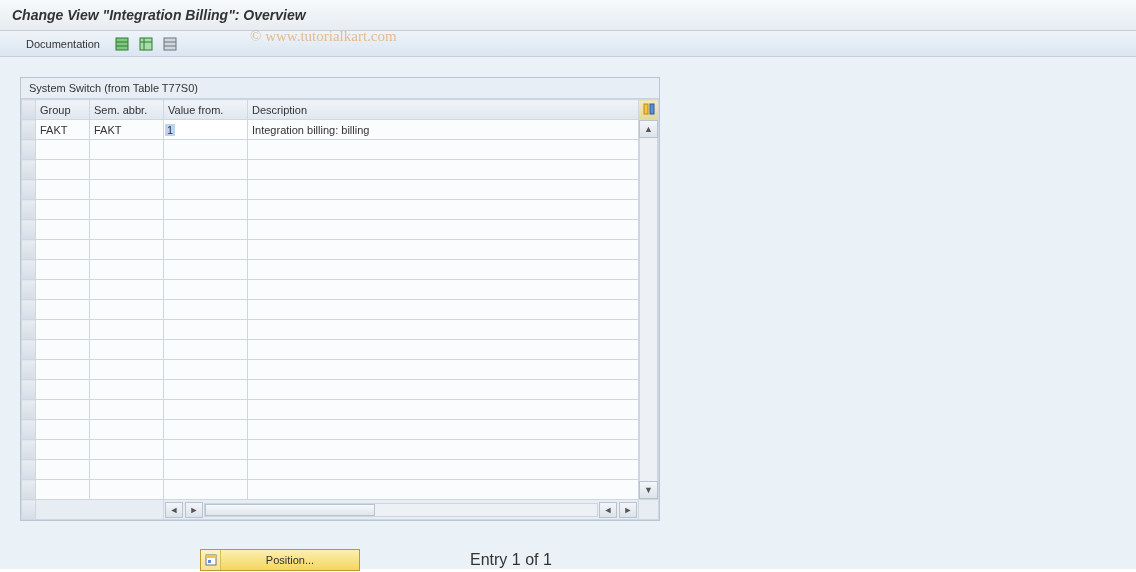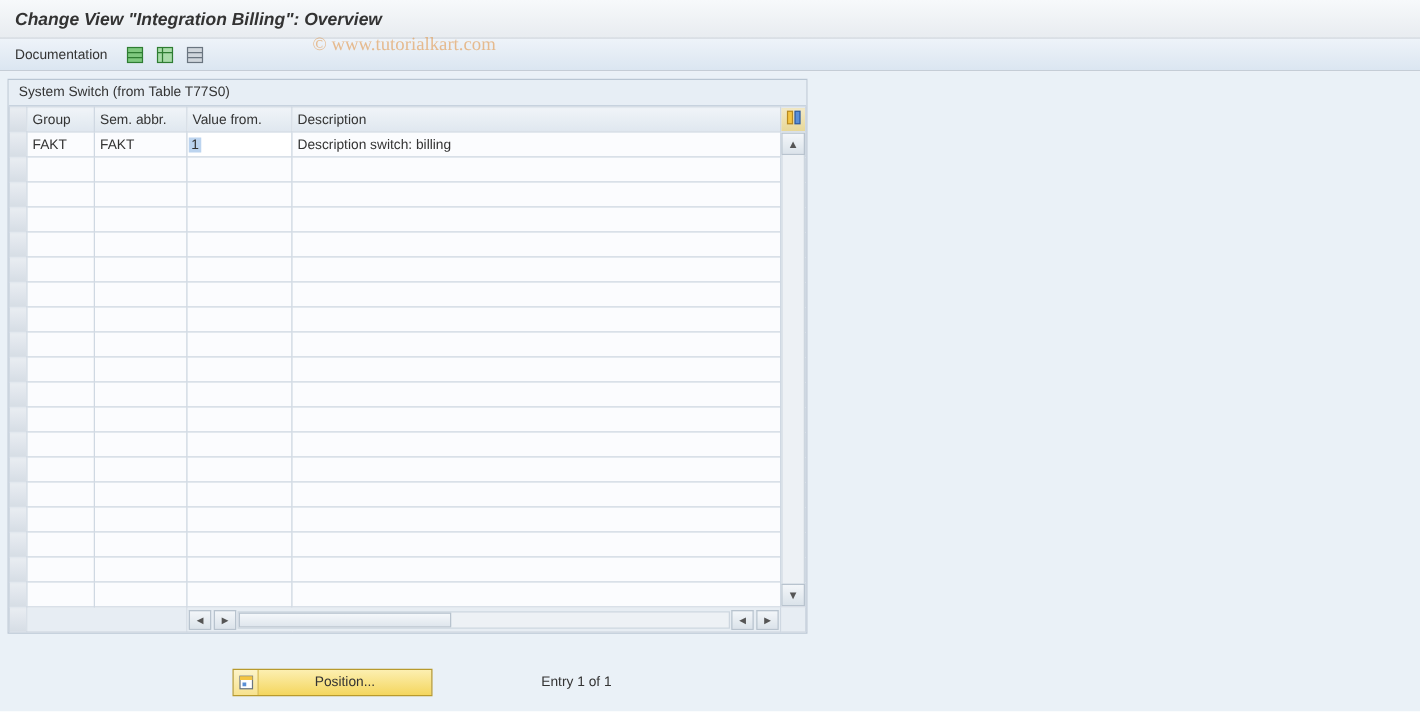--- a/index.html
+++ b/index.html
@@ -24,30 +24,30 @@
   }
   .toolbar {
     background: linear-gradient(#eef3f9, #dbe6f1);
     border-bottom: 1px solid #c5cdd6;
     padding: 4px 12px;
     display: flex;
     align-items: center;
     gap: 8px;
     height: 26px;
   }
-  .toolbar .doc-label { color: #333; margin-right: 6px; }
+  .toolbar .doc-label { color: #333; margin-right: 6px; margin-left: 14px; }
   .tb-icon {
     width: 16px; height: 16px;
     display: inline-flex; align-items: center; justify-content: center;
     cursor: pointer;
   }
   .content {
     background: #eaf1f7;
     height: calc(100% - 60px);
-    padding: 6px;
+    padding: 20px;
   }
   .panel {
     width: 640px;
     background: #f5f8fb;
     border: 1px solid #b9c6d3;
   }
   .panel-title {
     background: #e7eef5;
     border-bottom: 1px solid #c7d2de;
     padding: 4px 8px;
@@ -92,34 +92,34 @@
   .vtrack { flex:1; background: #edf1f5; border-left:1px solid #cdd6df; border-right:1px solid #cdd6df;}
   .hscroll-row td { background: #e7edf3 !important; padding:0 !important; height:18px; }
   .hscroll {
     display:flex; align-items:center; height:18px;
   }
   .hbtn { width:18px; height:16px; background:linear-gradient(#f3f6f9,#dbe3ea); border:1px solid #b8c3ce; display:flex;align-items:center;justify-content:center; font-size:9px; color:#555; cursor:pointer; margin:0 1px;}
   .htrack { flex:1; height:14px; background:#edf1f5; border:1px solid #cdd6df; position:relative; }
   .hthumb { position:absolute; left:0; top:0; height:100%; width:170px; background:linear-gradient(#f5f8fb,#dfe6ed); border:1px solid #b8c3ce; }
   .footer {
     margin-top: 28px;
-    display:flex; align-items:center; gap: 87px;
+    display:flex; align-items:center; gap: 110px;
     padding-left: 180px;
   }
   .pos-btn {
     display:flex; align-items:center;
     background: linear-gradient(#fcefb1,#f4d65e);
     border:1px solid #b89a2d;
     height:22px; width:160px;
     cursor:pointer;
     font-size:11px; color:#333;
   }
   .pos-btn .pico { width:20px; display:flex; align-items:center; justify-content:center; border-right:1px solid #d9bd55; height:100%; background:rgba(255,255,255,0.3);}
   .pos-btn .plabel { flex:1; text-align:center; }
-  .entry-label { font-size:11px; color:#333; }
+  .entry-label { font-size:16px; color:#333; }
   .watermark {
     position:absolute; left:250px; top:28px;
     font-size:15px; color:#e28f3a; opacity:0.55;
     pointer-events:none; font-family: Georgia, serif;
   }
 </style>
 </head>
 <body>
 
 <div class="title-bar">Change View "Integration Billing": Overview</div>
@@ -178,21 +178,21 @@
                 </svg>
           </th>
         </tr>
         <tr>
           <td class="row-sel"></td>
           <td>FAKT</td>
           <td>FAKT</td>
           <td style="background:#fff;padding:0 1px;">
             <span style="display:inline-block;background:#bcd4ef;padding:0 2px;min-width:8px;">1</span>
           </td>
-          <td>Description switch: billing</td>
+          <td>Integration billing: billing</td>
           <td rowspan="19" style="padding:0;background:#e7edf3;vertical-align:top;">
             <div style="display:flex;flex-direction:column;height:100%;">
               <div class="vbtn">▲</div>
               <div class="vtrack" style="flex:1;"></div>
               <div class="vbtn">▼</div>
             </div>
           </td>
         </tr>
 
         <tr>

